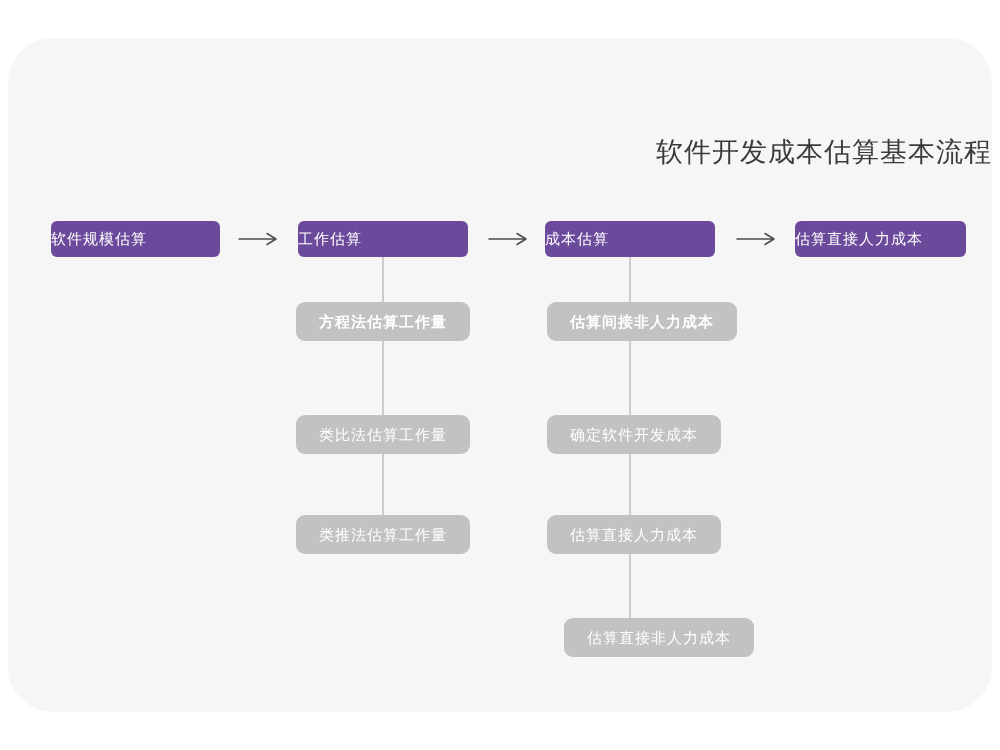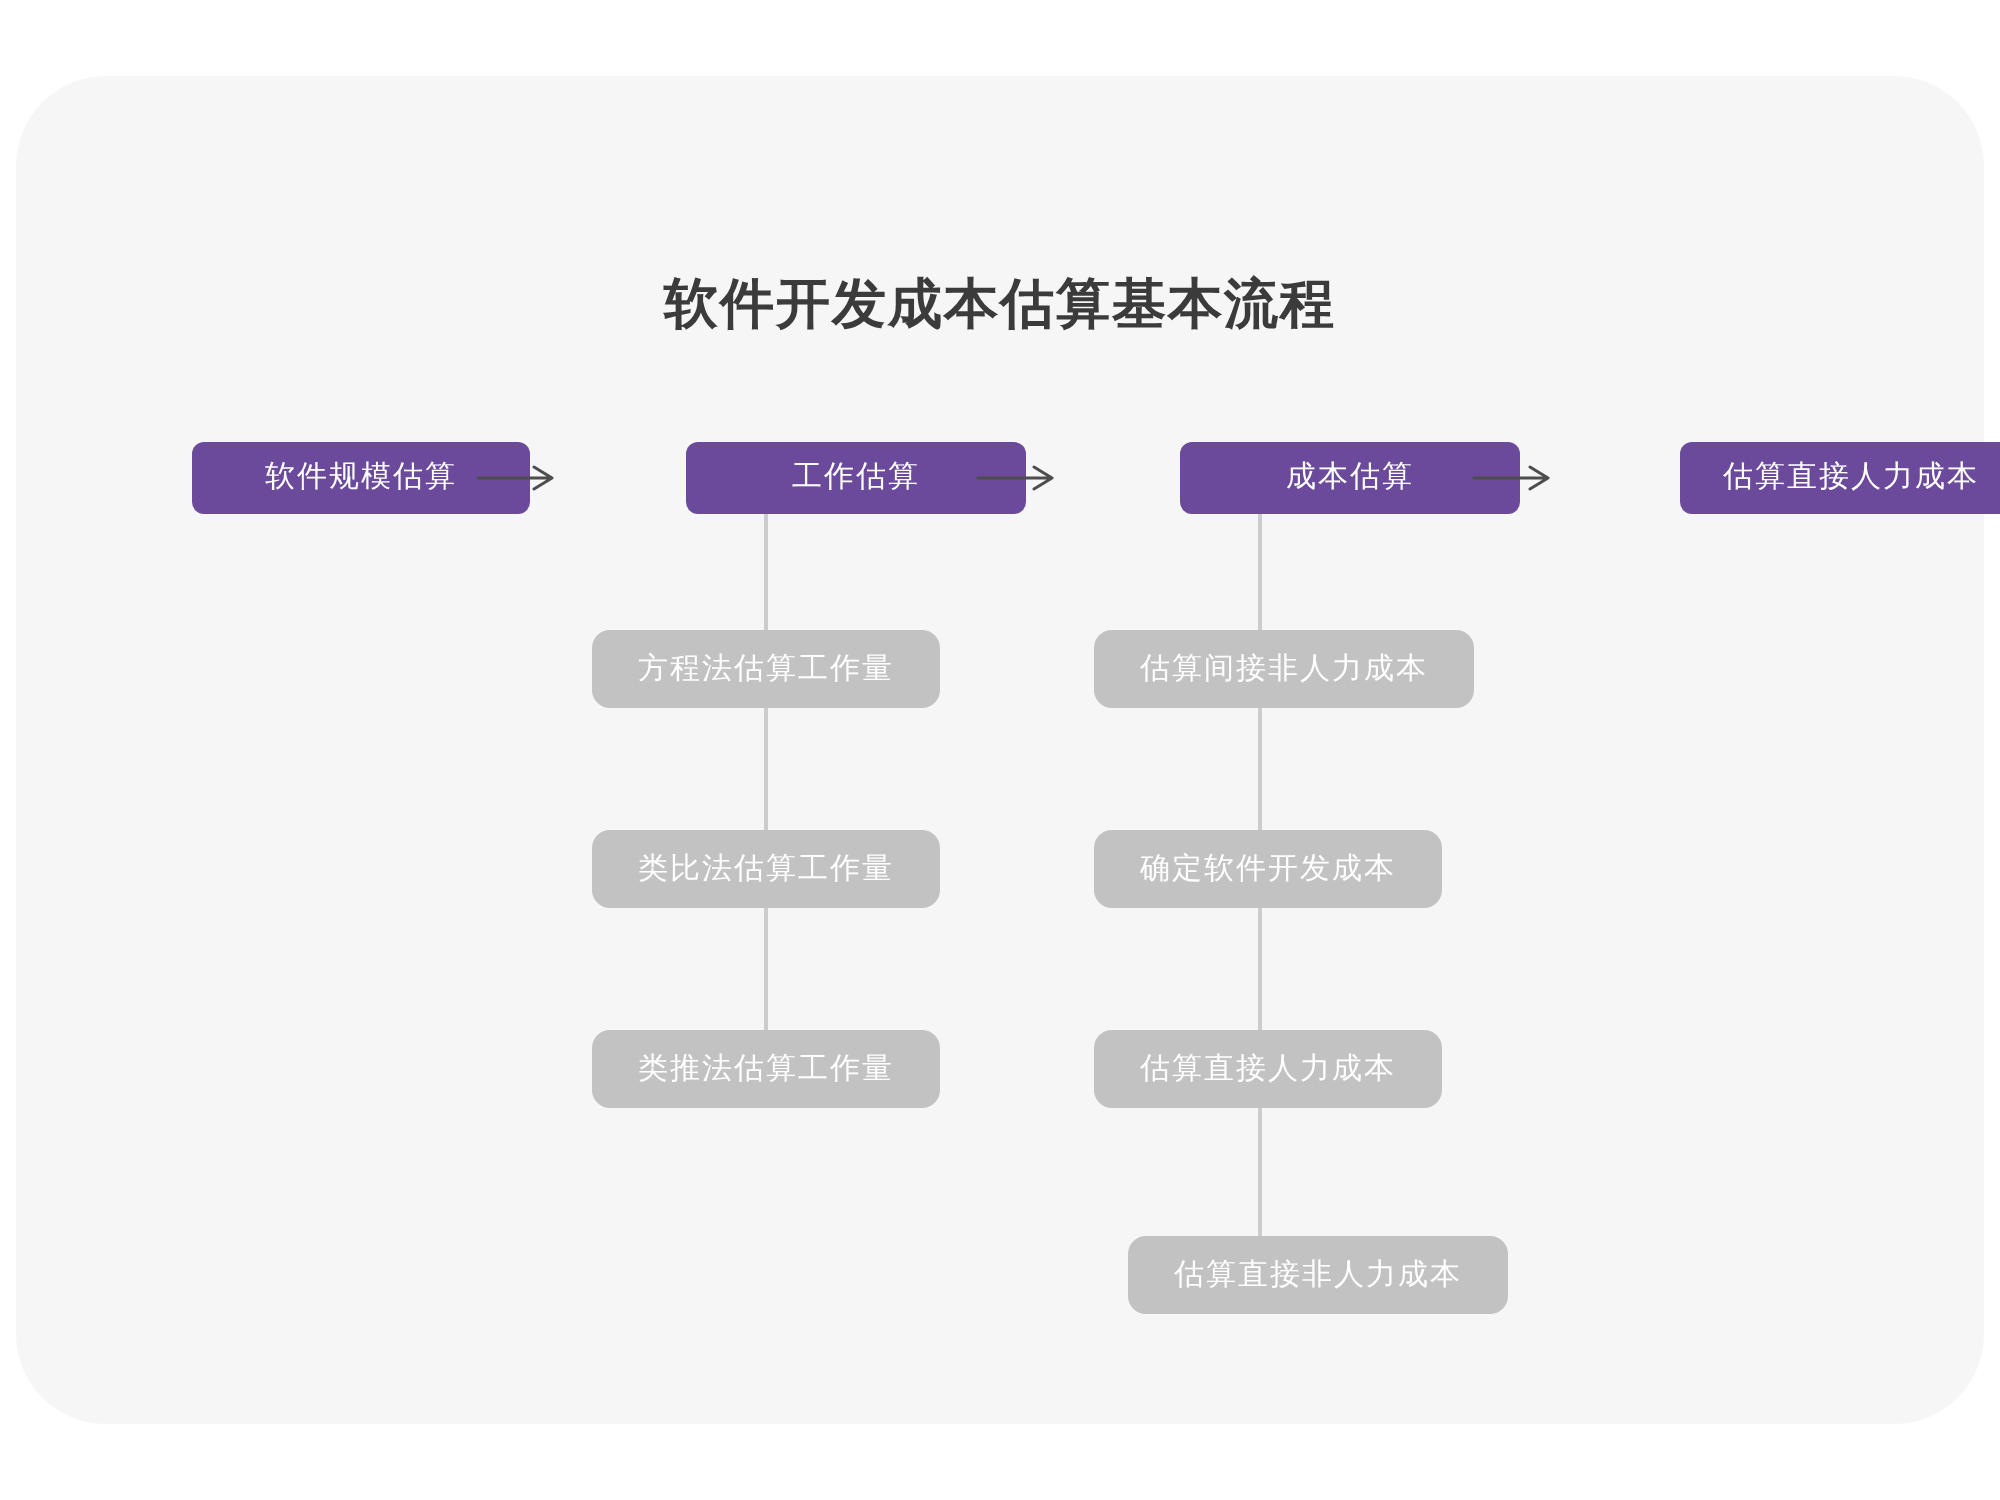--- a/index.html
+++ b/index.html
@@ -24,38 +24,36 @@
     position:absolute;
     left:8px; top:38px;
     width:984px; height:674px;
     background:var(--card-bg);
     border-radius:45px;
   }
   .title{
     position:absolute;
     left:0; top:96px;
     width:100%;
-    text-align:center;
+    text-align:right;
     font-size:27px;
-    font-weight:700;
+    font-weight:400;
     letter-spacing:1px;
     color:var(--title-text);
   }
   .step{
     position:absolute;
     top:183px;
     height:36px;
     line-height:36px;
     background:var(--primary);
     color:var(--box-text);
     font-size:15px;
-    text-align:center;
     border-radius:6px;
     letter-spacing:1px;
-    margin-left:45px;
   }
   .step.s1{left:43px;width:169px;}
   .step.s2{left:290px;width:170px;}
   .step.s3{left:537px;width:170px;}
   .step.s4{left:787px;width:171px;}
   .arrow{
     position:absolute;
     top:194px;
     width:40px;height:14px;
     color:var(--arrow);
@@ -77,21 +75,21 @@
     padding:0 23px;
     white-space:nowrap;
     background:var(--sub-box);
     color:var(--box-text);
     font-size:15px;
     border-radius:9px;
     letter-spacing:1px;
   }
   .col-left{left:375px;transform:translateX(-50%);}
   .col-right{left:539px;}
-  .r1{top:277px;} .r2{top:377px;} .r3{top:477px;} .r4{top:580px;margin-left:17px;}
+  .r1{top:264px;font-weight:bold;} .r2{top:377px;} .r3{top:477px;} .r4{top:580px;margin-left:17px;}
 </style>
 </head>
 <body>
 
 <div class="card">
 
   <h1 class="title">软件开发成本估算基本流程</h1>
 
   <div class="connector c-left"></div>
   <div class="connector c-right"></div>

